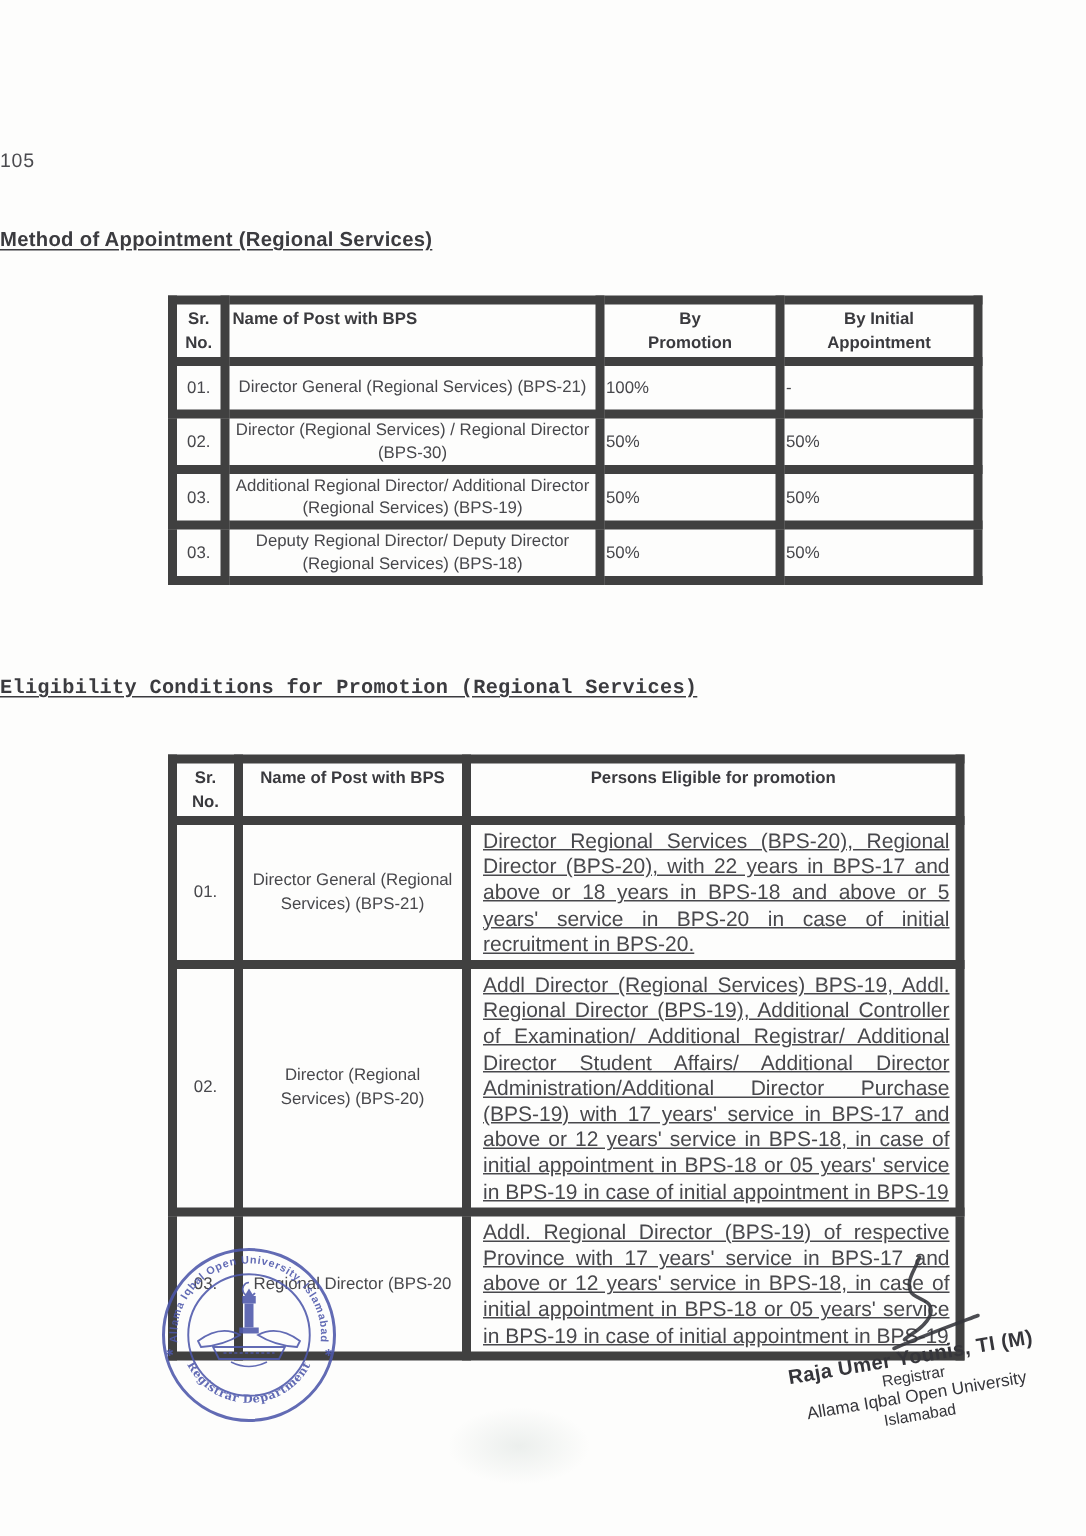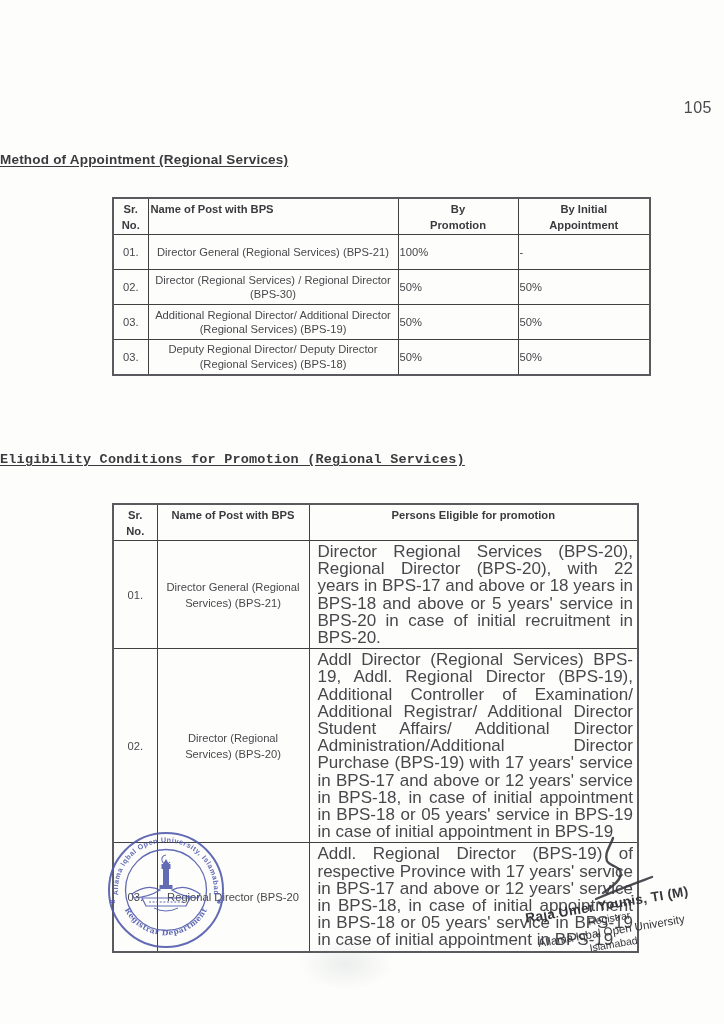--- a/index.html
+++ b/index.html
@@ -2,34 +2,34 @@
 <html><head>
 <meta charset="utf-8">
 <style>
   html,body { margin:0; padding:0; background:#e8e8e8; }
   .page {
     position:relative; width:724px; height:1024px; margin:0 auto;
     background:#fdfdfc; overflow:hidden;
     font-family:"Liberation Sans", sans-serif; color:#47474b;
   }
   .page-number {
-    position:absolute; top:99px; left:0; width:712px; text-align:right;
-    font-size:16px; color:#4b4b4f; letter-spacing:.5px;
+    position:absolute; top:99px; left:0; width:712px; text-align:left;
+    font-size:13px; color:#4b4b4f; letter-spacing:.5px;
   }
   .heading {
     position:absolute; left:0; width:724px; 
     font-size:13.5px; font-weight:bold; color:#3b3b3f;
     text-decoration:underline; text-underline-offset:2px; letter-spacing:.2px;
   }
   .heading.h1 { top:152px; }
   .heading.h2 { top:452px;font-family:Liberation Mono, monospace; }
 
   table { position:absolute; border-collapse:collapse; table-layout:fixed;
           font-size:11.2px; color:#48484c; }
-  table, td, th { border:1px solid #404040; }
+  table, td, th { border:6px solid #404040; }
   table { border-width:2px; border-color:#59595e; }
 
   
   .t1 { left:112px; top:197px; width:537px; }
   .t1 col.c-sr   { width:35px; }
   .t1 col.c-name { width:250px; }
   .t1 col.c-pro  { width:120px; }
   .t1 col.c-ini  { width:132px; }
   .t1 thead tr { height:36px; }
   .t1 tbody tr { height:35px; }
@@ -45,21 +45,21 @@
   .t2 col.c-sr   { width:44px; }
   .t2 col.c-name { width:152px; }
   .t2 col.c-eli  { width:329px; }
   .t2 thead tr { height:35px; }
   .t2 tr.r1 { height:85px; }
   .t2 tr.r2 { height:158px; }
   .t2 tr.r3 { height:87px; }
   .t2 td.sr   { text-align:center; vertical-align:middle; }
   .t2 td.name { text-align:center; vertical-align:middle; line-height:16px; padding:1px 6px; }
   .t2 td.eligible { text-align:justify; vertical-align:top;
-                    padding:2px 4px 2px 8px; line-height:17.2px; font-size:17px; }
+                    padding:2px 4px 2px 8px; line-height:17.2px; font-size:14px;text-decoration:underline; }
 
   
   .stamp { position:absolute; left:104px; top:828px; width:124px; height:124px;
            opacity:.88; z-index:5; }
   .stamp text { fill:#4d57ab; }
   .stamp .arc-top   { font-size:7.2px; font-weight:bold; letter-spacing:.55px;
                       font-family:"Liberation Sans",sans-serif; }
   .stamp .arc-bot   { font-size:7.6px; font-weight:bold; letter-spacing:.4px;
                       font-family:"DejaVu Serif",serif; }
   .stamp .star { font-size:6.5px; }

